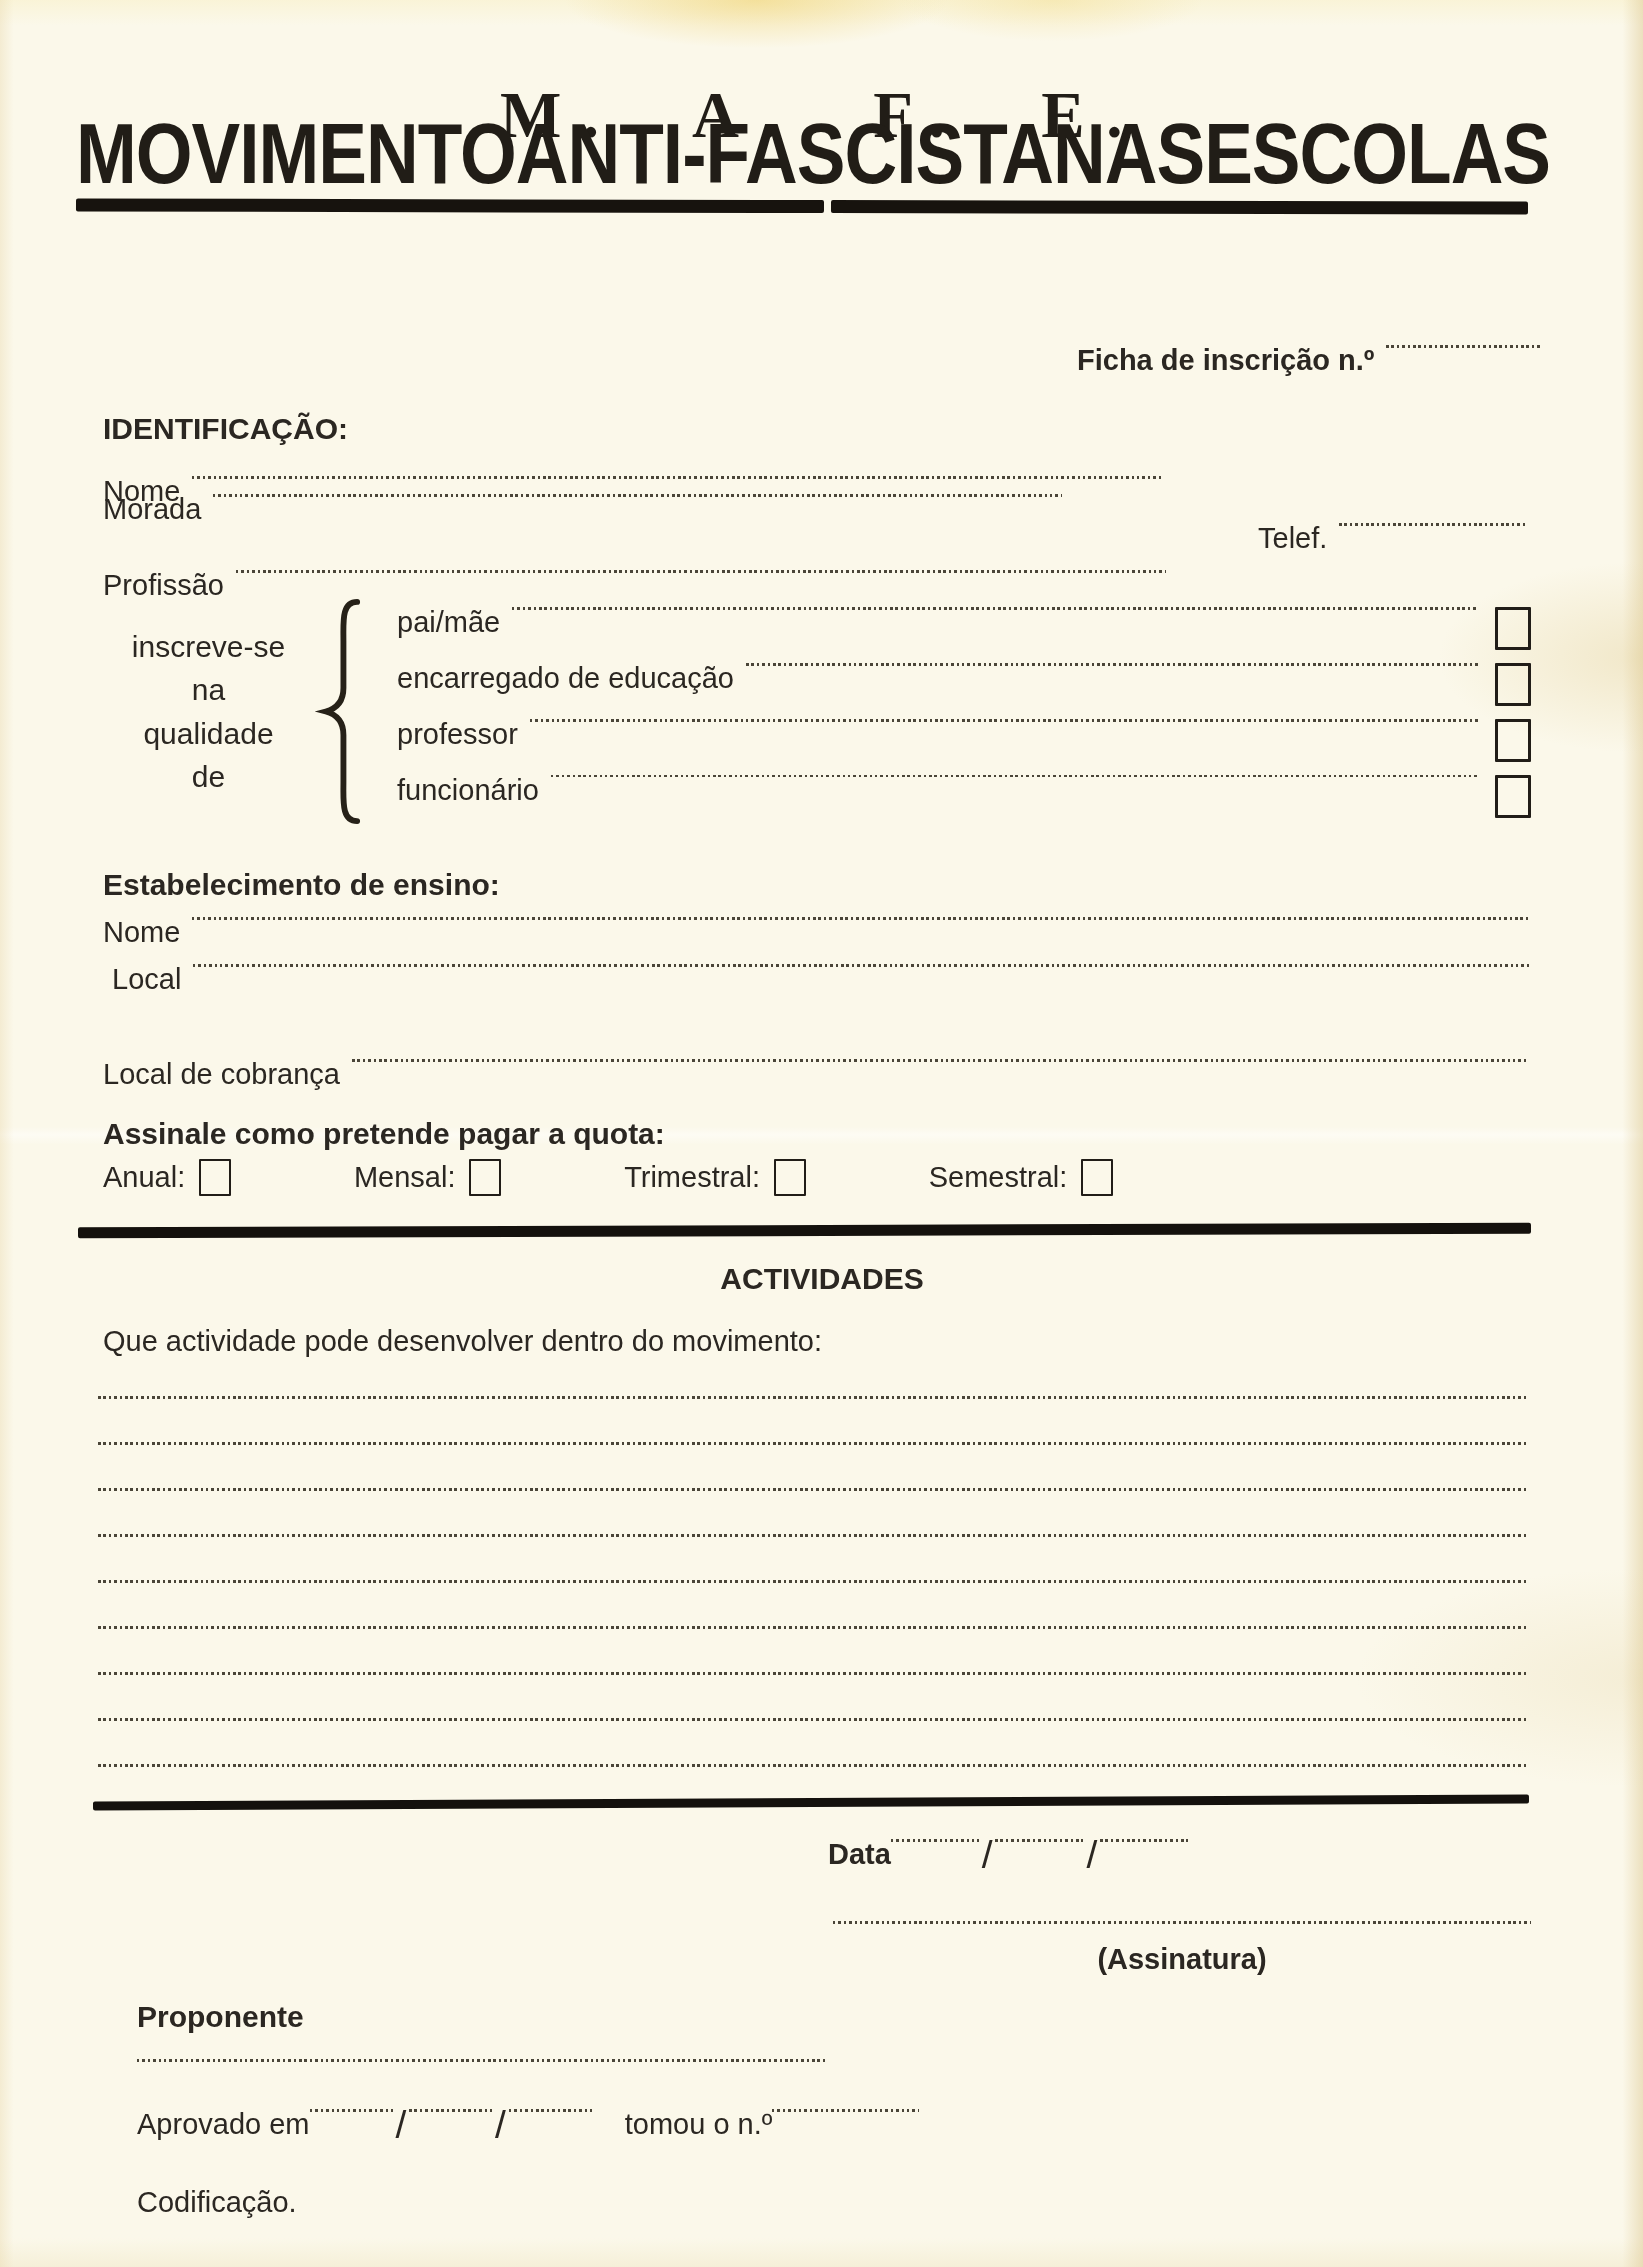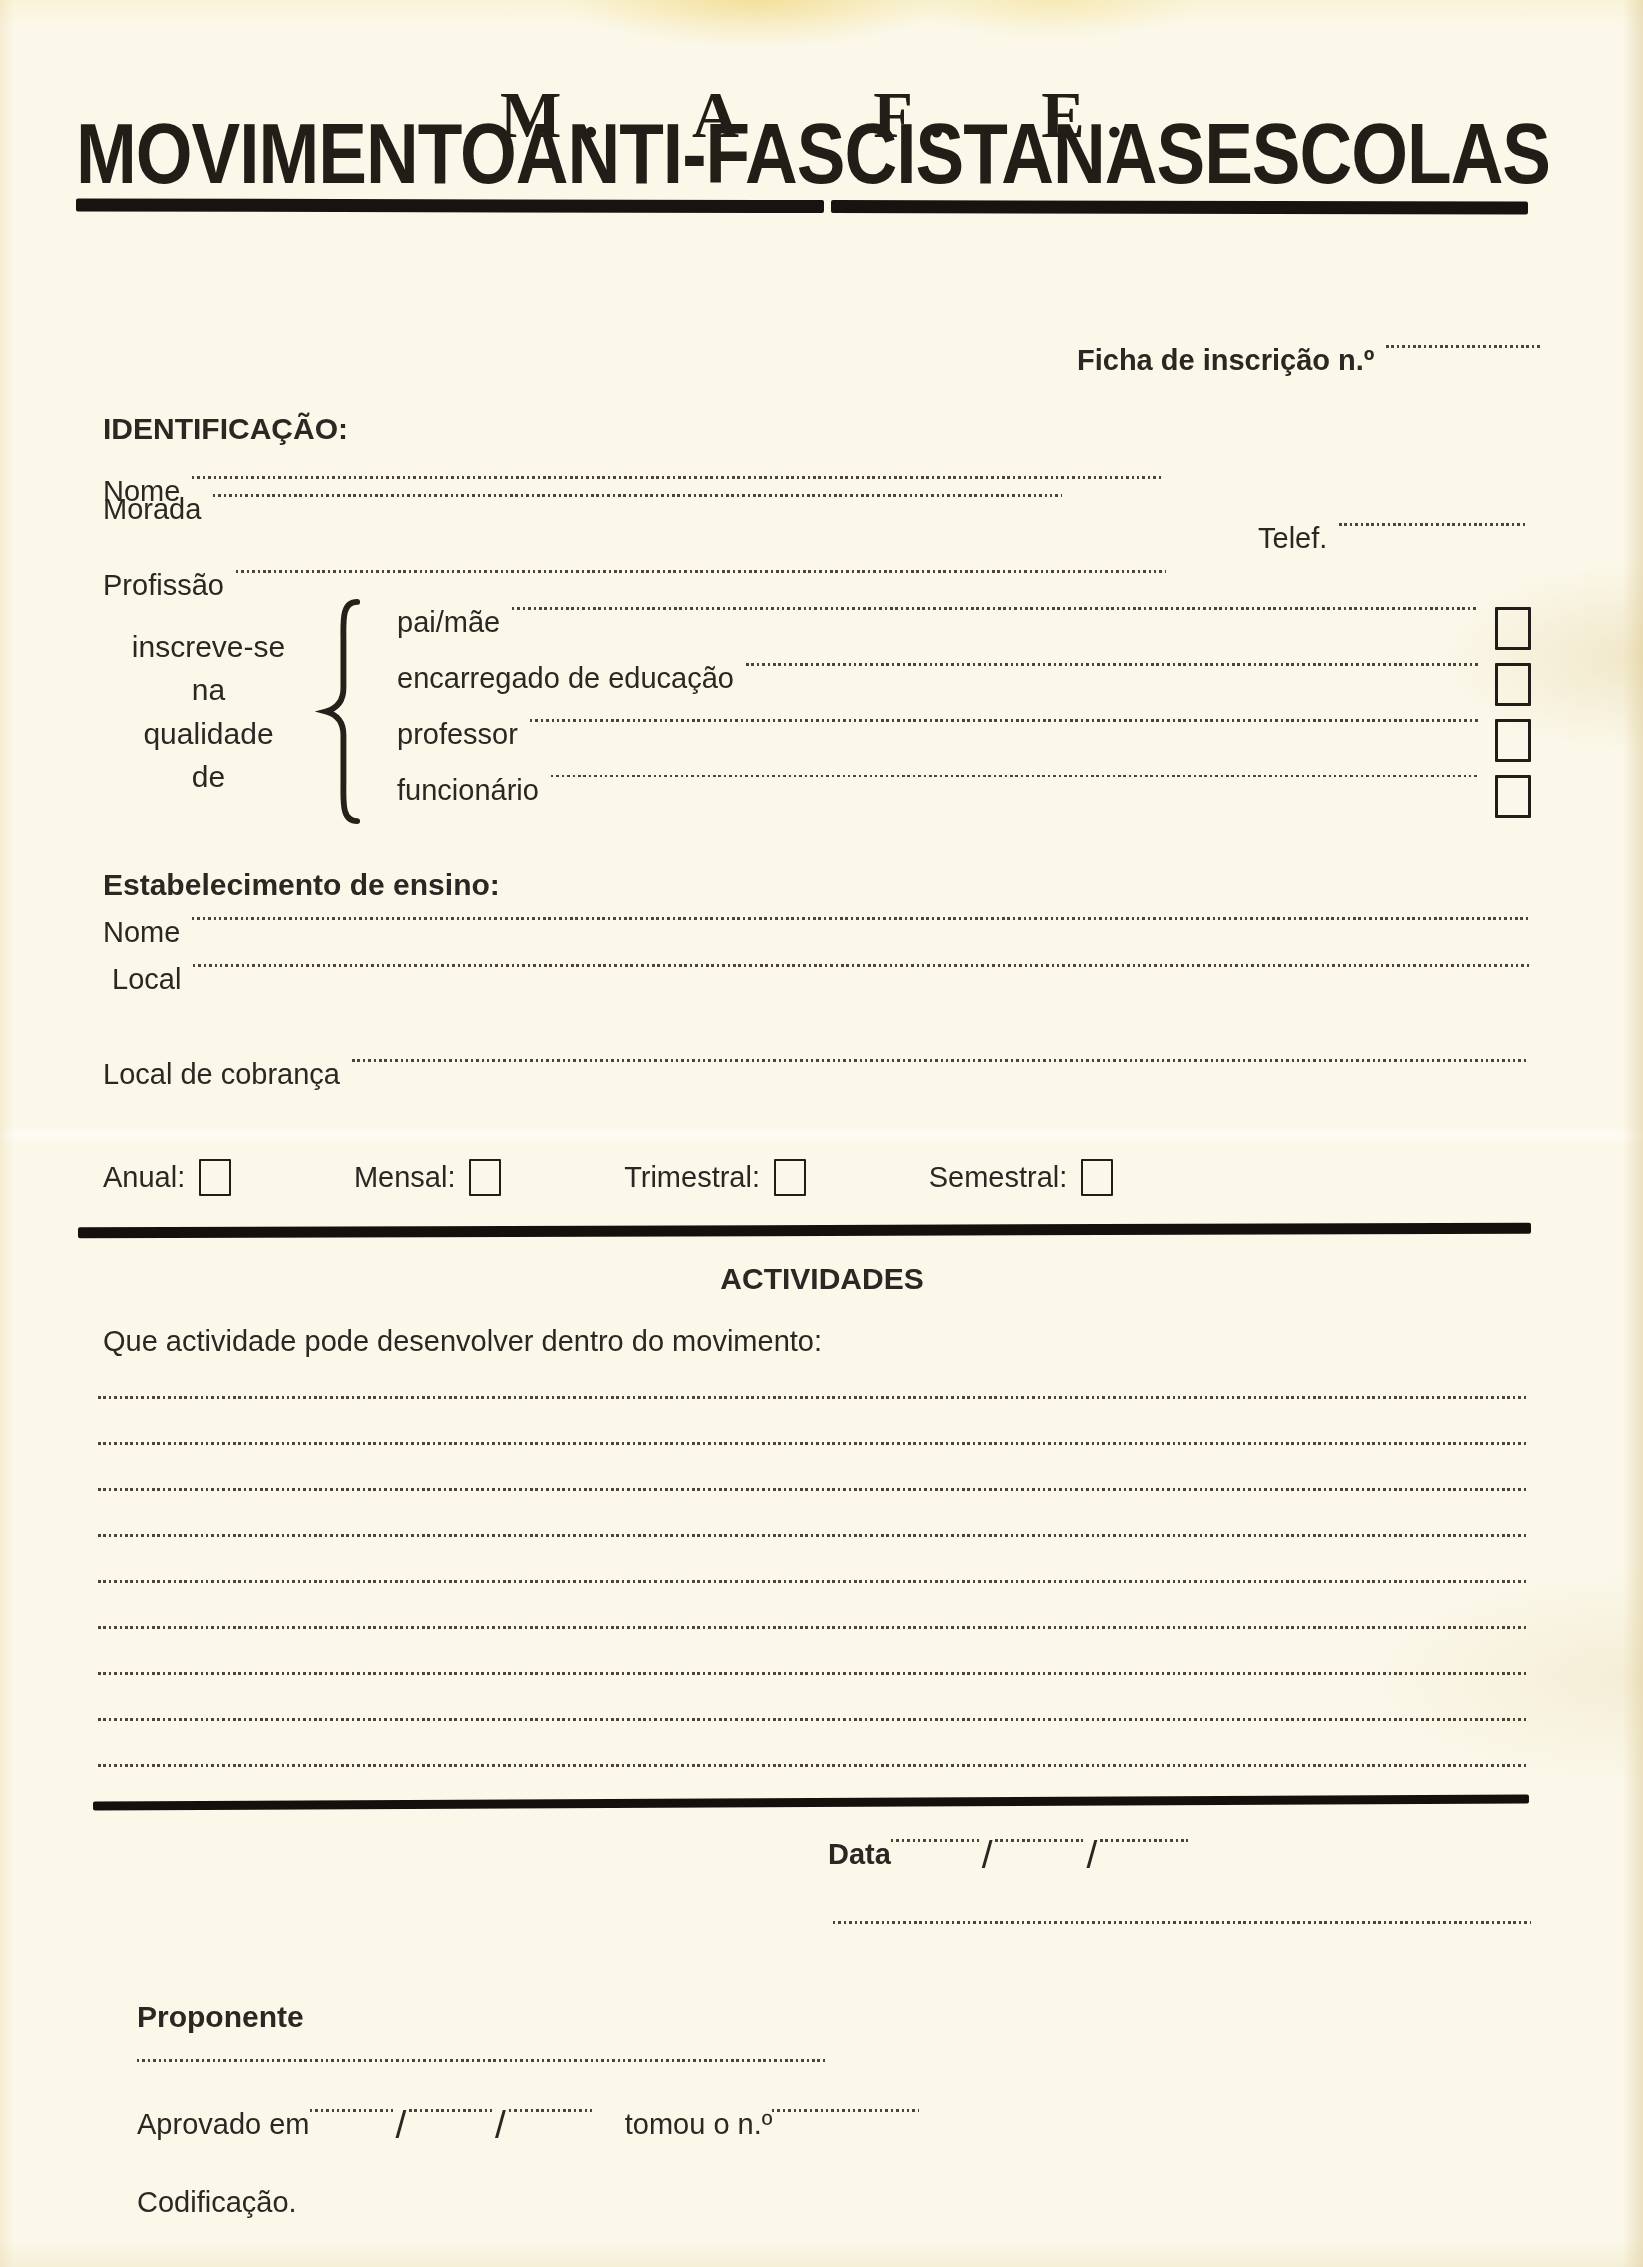--- a/index.html
+++ b/index.html
@@ -180,20 +180,21 @@
   </div>
   <div class="abs frow" style="top:964px;left:112px;right:115px">
     <span class="lbl">Local</span>
     <span class="dots"></span>
   </div>
   <div class="abs frow" style="top:1059px;left:103px;right:115px">
     <span class="lbl">Local de cobrança</span>
     <span class="dots"></span>
   </div>
 
+  <div class="abs heading" style="top:1117px;left:103px">Assinale como pretende pagar a quota:</div>
   <div class="abs payment">
     <span class="pay-item">
       <span>Anual:</span>
       <span class="checkbox"></span>
     </span>
     <span class="pay-item">
       <span>Mensal:</span>
       <span class="checkbox"></span>
     </span>
     <span class="pay-item">
@@ -226,20 +227,21 @@
   <div class="abs frow" style="top:1839px;left:828px;width:431px">
     <span class="b">Data</span>
     <span class="dots fixed" style="width:88px"></span>
     <span class="slash">/</span>
     <span class="dots fixed" style="width:88px"></span>
     <span class="slash">/</span>
     <span class="dots fixed" style="width:88px"></span>
   </div>
 
   <div class="abs sig-line"></div>
+  <div class="abs assinatura">(Assinatura)</div>
 
   <div class="abs heading" style="top:2000px;left:137px">Proponente</div>
   <div class="abs prop-line"></div>
 
   <div class="abs frow" style="top:2109px;left:137px;width:863px">
     <span>Aprovado em</span>
     <span class="dots fixed" style="width:83px"></span>
     <span class="slash">/</span>
     <span class="dots fixed" style="width:83px"></span>
     <span class="slash">/</span>

